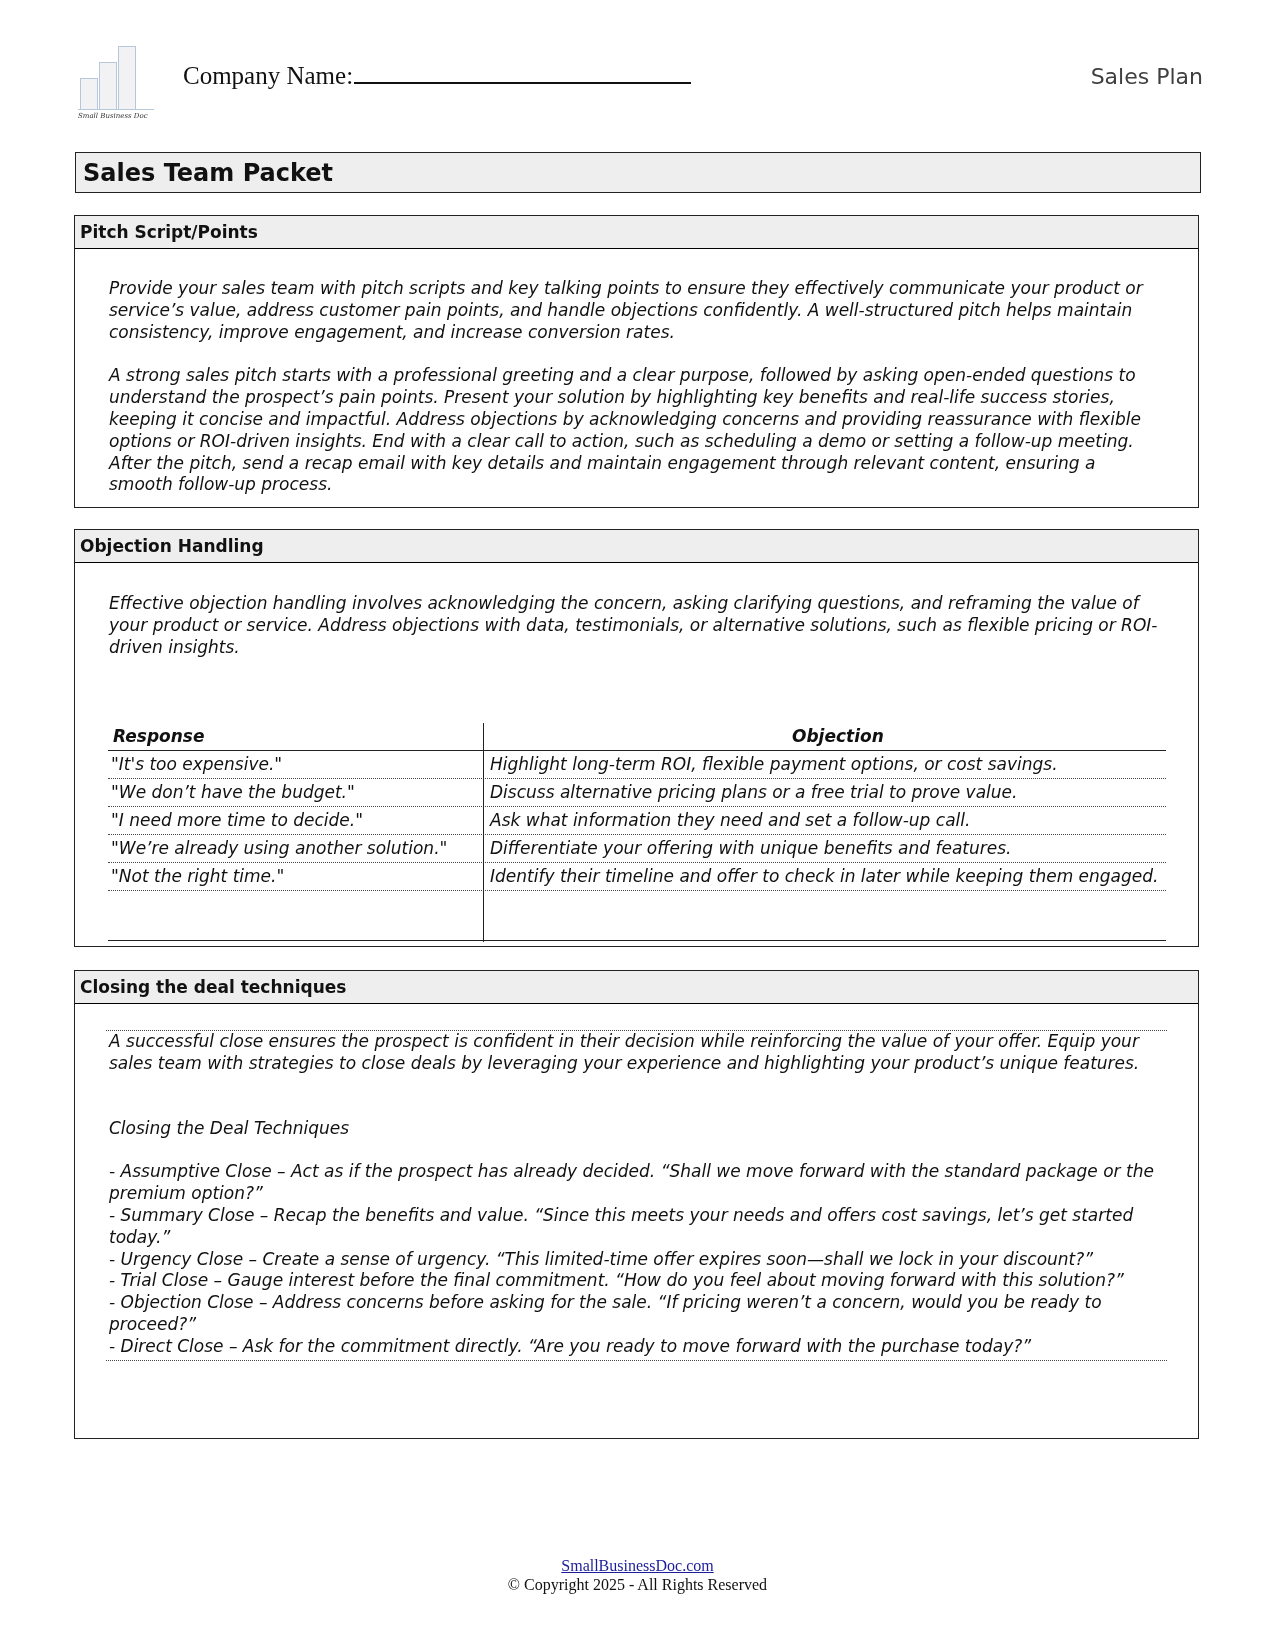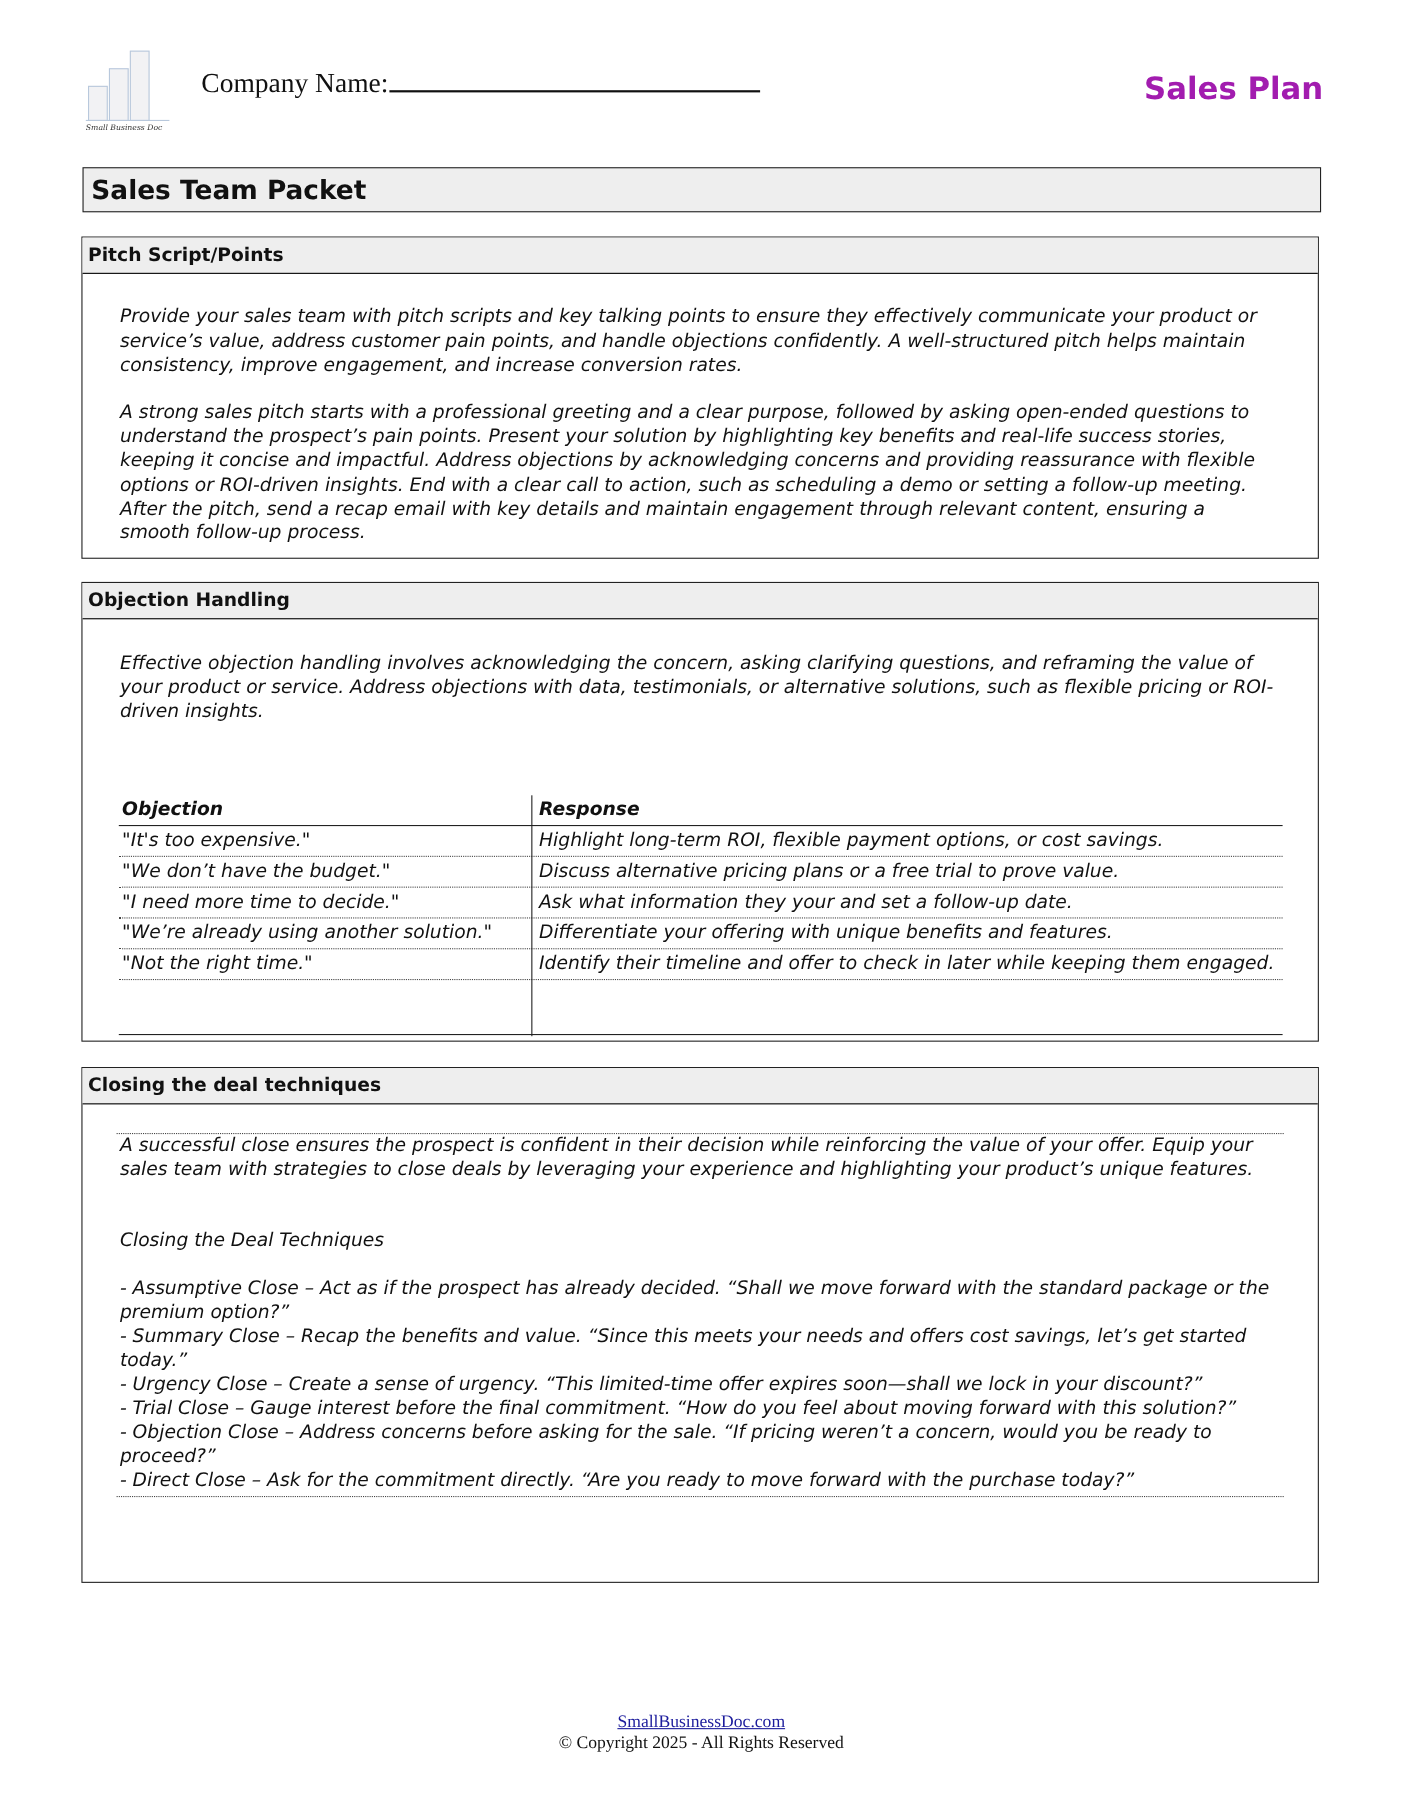--- a/index.html
+++ b/index.html
@@ -10,21 +10,21 @@
   .logo .bar { position: absolute; bottom: 10px; background: #f2f2f4; border: 1px solid #b8c8dc; box-sizing: border-box; }
   .logo .b1 { left: 2px; width: 18px; height: 32px; }
   .logo .b2 { left: 21px; width: 18px; height: 48px; }
   .logo .b3 { left: 40px; width: 18px; height: 64px; }
   .logo .baseline { position: absolute; left: 0; bottom: 10px; width: 76px; height: 1px; background: #b8c8dc; }
   .logo .logo-text { position: absolute; left: 0; bottom: 0; width: 78px; font-family: "DejaVu Serif", serif; font-style: italic; font-size: 7px; color: #333; white-space: nowrap; }
 
   .company { position: absolute; left: 183px; top: 62px; font-family: "Liberation Serif", serif; font-size: 25px; color: #111; }
   .company .line { display: inline-block; width: 337px; border-bottom: 2px solid #111; vertical-align: baseline; height: 20px; margin-left: 1px; }
 
-  .doc-title { position: absolute; right: 72px; top: 64px; font-family: "DejaVu Sans", sans-serif; font-weight: bold; font-size: 28px; color: #a21caf; }
+  .doc-title { position: absolute; right: 72px; top: 64px; font-family: "DejaVu Sans", sans-serif; font-weight: normal; font-size: 22px; color: #404040; }
 
   
   .packet-title { position: absolute; left: 75px; top: 152px; width: 1126px; height: 41px; box-sizing: border-box; border: 1px solid #222; background: #eeeeee; padding: 5px 7px; font-weight: bold; font-size: 24px; line-height: 30px; color: #111; }
 
   
   .section { position: absolute; left: 74px; width: 1125px; box-sizing: border-box; border: 1px solid #222; background: #fff; }
   .section .sec-head { height: 33px; background: #eeeeee; border-bottom: 1px solid #000000; box-sizing: border-box; padding: 5px 5px; font-weight: bold; font-size: 17px; line-height: 22px; }
   .section .sec-body { padding: 0 34px; font-style: italic; font-size: 17px; line-height: 21.8px; color: #111; }
   .section p { margin: 0; }
 
@@ -88,34 +88,34 @@
 
 <div class="section s2">
   <div class="sec-head">Objection Handling</div>
   <div class="sec-body">
     <p>Effective objection handling involves acknowledging the concern, asking clarifying questions, and reframing the value of your product or service. Address objections with data, testimonials, or alternative solutions, such as flexible pricing or ROI-driven insights.</p>
     <div class="gap"></div>
   </div>
   <div class="obj-table">
     <div class="col-divider"></div>
     <div class="row head">
+      <div class="cell c2">Response</div>
       <div class="cell c1">Objection</div>
-      <div class="cell c2">Response</div>
     </div>
     <div class="row">
       <div class="cell c1">"It's too expensive."</div>
       <div class="cell c2">Highlight long-term ROI, flexible payment options, or cost savings.</div>
     </div>
     <div class="row">
       <div class="cell c1">"We don’t have the budget."</div>
       <div class="cell c2">Discuss alternative pricing plans or a free trial to prove value.</div>
     </div>
     <div class="row">
       <div class="cell c1">"I need more time to decide."</div>
-      <div class="cell c2">Ask what information they your and set a follow-up date.</div>
+      <div class="cell c2">Ask what information they need and set a follow-up call.</div>
     </div>
     <div class="row">
       <div class="cell c1">"We’re already using another solution."</div>
       <div class="cell c2">Differentiate your offering with unique benefits and features.</div>
     </div>
     <div class="row">
       <div class="cell c1">"Not the right time."</div>
       <div class="cell c2">Identify their timeline and offer to check in later while keeping them engaged.</div>
     </div>
     <div class="row blank">

